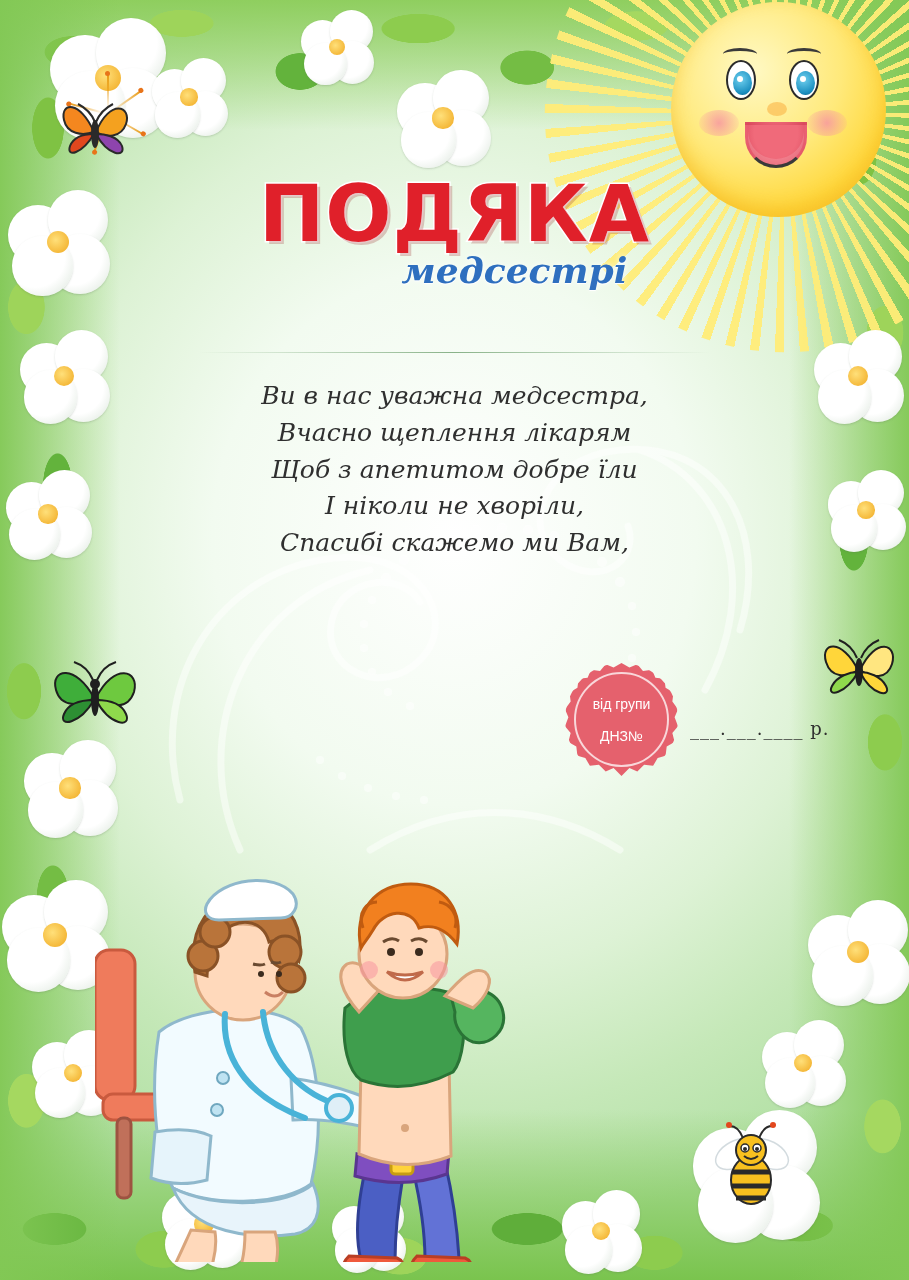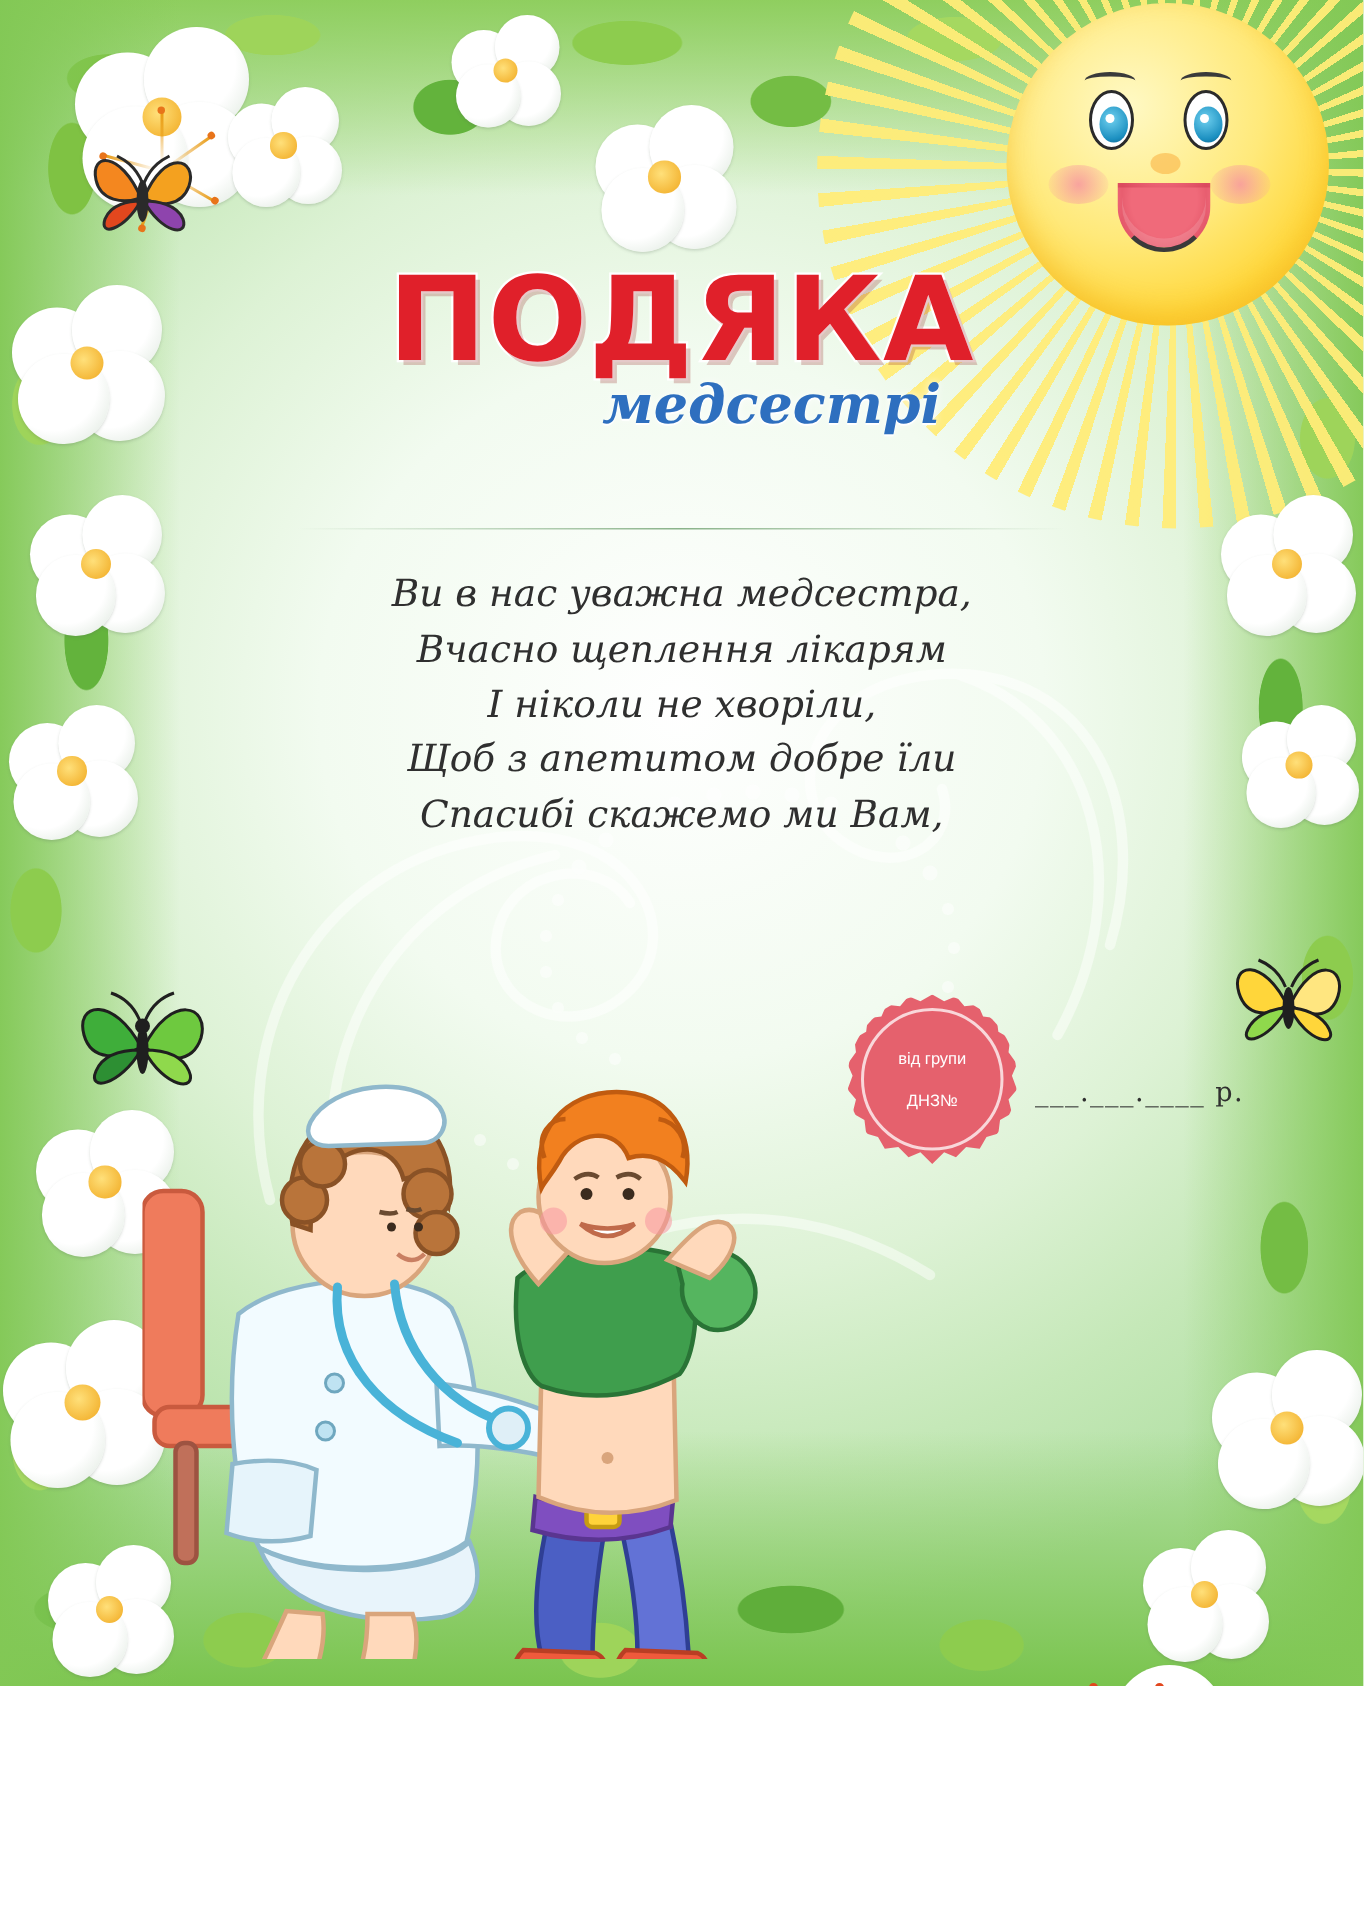--- a/index.html
+++ b/index.html
@@ -6,21 +6,21 @@
   html, body {
     margin: 0; padding: 0;
     background: #ffffff;
   }
   body {
     font-family: "Liberation Sans", sans-serif;
   }
   .page {
     position: relative;
     width: 909px;
-    height: 1124px;
+    height: 1280px;
     overflow: hidden;
     background:
       radial-gradient(ellipse 70% 55% at 50% 42%, #ffffff 0%, #f2fbf0 38%, #ddf2d5 62%, #c5e8b8 82%, #b2e0a4 100%);
   }
 
   
   .border-layer { position: absolute; inset: 0; pointer-events: none; }
 
   .leafband {
     position: absolute;
@@ -215,21 +215,21 @@
       23% 6%, 31% 7%, 36% 1%, 43% 4%
     );
   }
   .stamp .inner {
     position: absolute; left: 9px; top: 9px; right: 9px; bottom: 9px;
     border-radius: 50%;
     border: 2px solid rgba(255,255,255,.75);
     display: flex; flex-direction: column; align-items: center; justify-content: center;
     gap: 16px;
     color: #ffffff;
-    font-size: 11px;
+    font-size: 14px;
     font-family: "Liberation Sans", sans-serif;
   }
 
   .date-line {
     position: absolute; left: 690px; top: 718px;
     font-family: "DejaVu Serif", serif;
     font-size: 18px; color: #2f2f2f; letter-spacing: 1px;
   }
 
   
@@ -511,22 +511,22 @@
     <div class="title-block">
       <h1 class="title">ПОДЯКА</h1>
       <div class="subtitle">медсестрі</div>
     </div>
 
     <div class="divider"></div>
 
     <div class="poem">
       <div>Ви в нас уважна медсестра,</div>
       <div>Вчасно щеплення лікарям</div>
+      <div>Щоб з апетитом добре їли</div>
       <div>І ніколи не хворіли,</div>
-      <div>Щоб з апетитом добре їли</div>
       <div>Спасибі скажемо ми Вам,</div>
     </div>
 
     <div class="stamp">
       <div class="ring"></div>
       <div class="inner">
         <span>від групи</span>
         <span>ДНЗ№</span>
       </div>
     </div>

